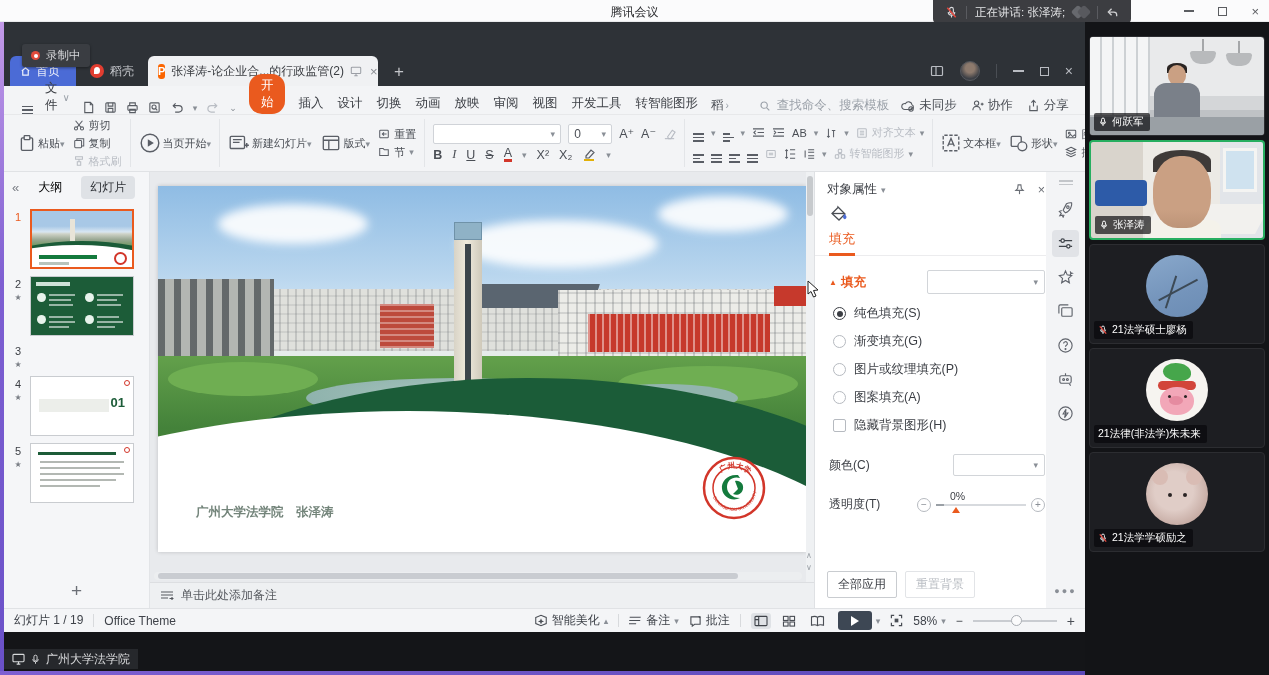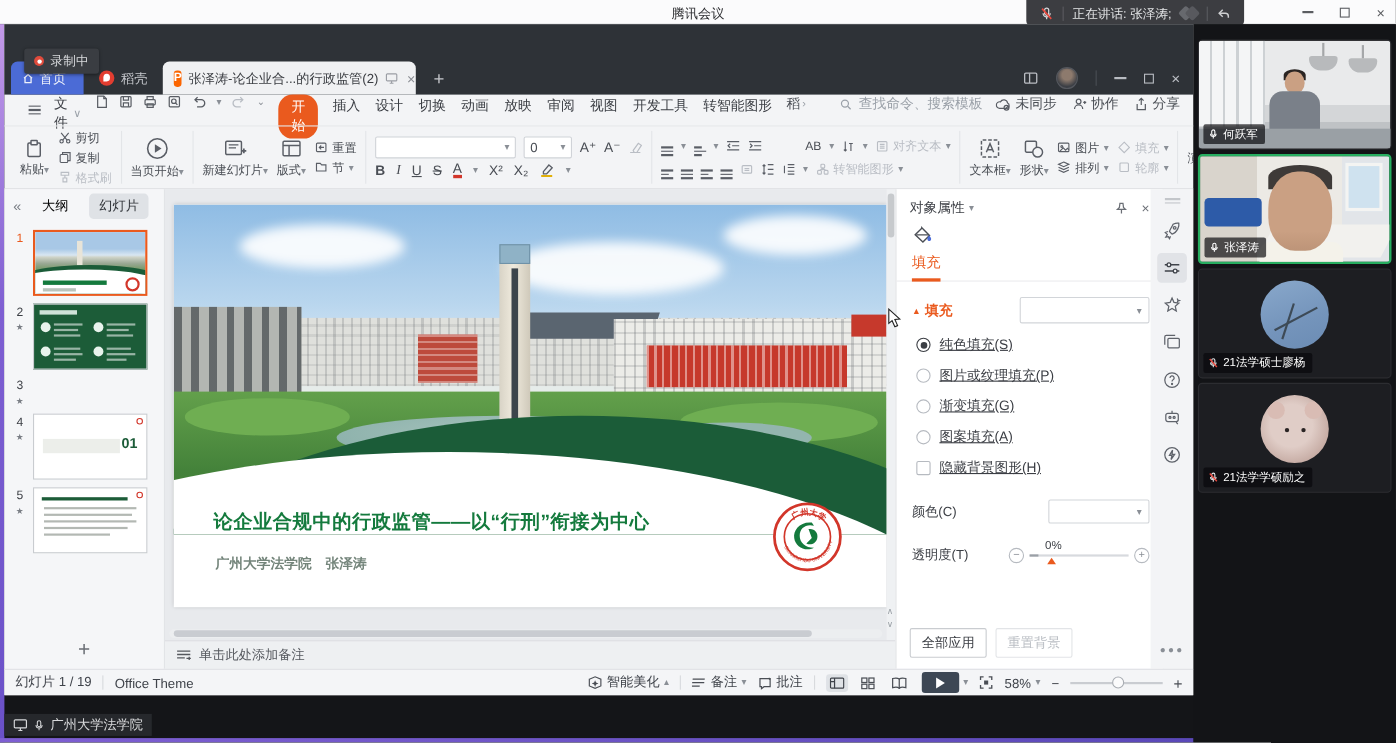--- a/index.html
+++ b/index.html
@@ -45,37 +45,37 @@
   .tab-close{color:#8a8d93;font-size:13px;margin-left:2px;}
   .tab-plus{color:#c3c5c9;font-size:17px;margin:0 0 4px 16px;}
   .wps-winctl{position:absolute;right:12px;bottom:5px;display:flex;align-items:center;gap:16px;color:#b9bcc2;}
   .wps-winctl .sep{width:1px;height:14px;background:#4a4e54;}
   .avatar-s{width:20px;height:20px;border-radius:50%;background:radial-gradient(circle at 50% 35%,#8d7a6d 0 30%,#3c3f45 70%);border:1px solid #54575d;}
   .wc-min{width:11px;height:1.5px;background:#b9bcc2;display:block;}
   .wc-max{width:9px;height:9px;border:1.2px solid #b9bcc2;display:block;}
   .wc-x{font-size:14px;}
 
   
-  .menubar{position:absolute;left:0;top:64px;width:100%;height:28px;display:flex;align-items:flex-start;padding:0 22px;gap:12px;font-size:12.5px;color:#3b3e44;}
+  .menubar{position:absolute;left:10px;top:64px;width:100%;height:28px;display:flex;align-items:flex-end;padding:0 8px;gap:12px;font-size:12.5px;color:#3b3e44;}
   .mb-file{display:flex;align-items:center;gap:5px;}
   .qicons{display:flex;align-items:center;gap:9px;color:#585c63;}
   .menu-pill{background:#ea5a1e;color:#fff;border-radius:13px;padding:3px 12px;font-size:12.5px;}
   .menu-item{padding:2px 1px;white-space:nowrap;}
   .menu-docer{color:#4a4e55;display:flex;align-items:center;gap:2px;}
   .chev{color:#9aa0a8;font-size:10px;}
   .searchbox{display:flex;align-items:center;gap:6px;color:#9aa0a8;margin-left:18px;white-space:nowrap;}
   .mb-right{margin-left:auto;display:flex;align-items:center;gap:14px;color:#4a4e55;white-space:nowrap;}
   .mb-right .grp{display:flex;align-items:center;gap:4px;}
 
   
   .toolbar{position:absolute;left:0;top:92px;width:100%;height:58px;border-top:1px solid #e7e8ea;border-bottom:1px solid #e0e2e5;display:flex;align-items:stretch;padding:4px 6px;}
   .tgroup{display:flex;align-items:center;gap:8px;padding:0 8px;border-right:1px solid #e3e5e8;}
   .tcol{display:flex;flex-direction:column;justify-content:center;gap:3px;}
   .trow{display:flex;align-items:center;gap:7px;}
-  .tbig{display:flex;flex-direction:column;align-items:center;gap:2px;color:#4a4e55;font-size:11px;white-space:nowrap;}
+  .tbig{display:flex;flex-direction:row;align-items:center;gap:2px;color:#4a4e55;font-size:11px;white-space:nowrap;}
   .tsmall{display:flex;align-items:center;gap:4px;font-size:11px;color:#4a4e55;white-space:nowrap;}
   .gray{color:#b9bdc4 !important;}
   .caret{font-size:9px;color:#8a8f96;}
   .selbox{border:1px solid #d0d3d8;background:#fff;border-radius:2px;height:20px;display:flex;align-items:center;justify-content:space-between;padding:0 5px;color:#4a4e55;}
   .fmt{font-size:12.5px;color:#4a4e55;}
   .fmt.b{font-weight:bold;}
   .fmt.i{font-style:italic;font-family:"Liberation Serif",serif;}
   .fmt.u{text-decoration:underline;}
   .fmt.s{text-decoration:line-through;}
   .fmt.a{border-bottom:3px solid #d2362a;line-height:1;}
@@ -158,21 +158,21 @@
   .rp-head{display:flex;align-items:center;padding:9px 12px 4px;color:#3b3e44;font-size:12.5px;}
   .rp-head .sp{flex:1;}
   .rp-icons{display:flex;gap:12px;color:#6b6f76;align-items:center;}
   .rp-bucket{margin:2px 0 0 14px;}
   .rp-tab{margin:6px 0 0 14px;display:inline-block;color:#ea5a1e;font-size:13px;padding-bottom:5px;border-bottom:3px solid #ea5a1e;}
   .rp-div{height:1px;background:#ececee;margin-top:-1px;}
   .rp-sec{display:flex;align-items:center;margin:14px 12px 0 14px;}
   .rp-sec .tri{color:#ea5a1e;font-size:8px;margin-right:4px;}
   .rp-sec .lbl{color:#ea5a1e;font-size:12.5px;font-weight:bold;flex:1;}
   .dd{border:1px solid #d2d5d9;background:#fff;border-radius:2px;height:24px;display:flex;align-items:center;justify-content:flex-end;padding:0 6px;color:#8a8f96;}
-  .rp-opt{display:flex;align-items:center;gap:8px;margin:11px 0 0 18px;font-size:12.5px;color:#3b3e44;text-decoration:underline;}
+  .rp-opt{display:flex;align-items:center;gap:8px;margin:11px 0 0 18px;font-size:12.5px;color:#3b3e44;}
   .radio{width:13px;height:13px;border:1px solid #b6bac0;border-radius:50%;position:relative;background:#fff;}
   .radio.on{border-color:#3b3e44;}
   .radio.on::after{content:"";position:absolute;left:2.5px;top:2.5px;width:6px;height:6px;border-radius:50%;background:#3b3e44;}
   .chk{width:13px;height:13px;border:1px solid #b6bac0;border-radius:2px;background:#fff;}
   .rp-row{display:flex;align-items:center;margin:20px 12px 0 14px;}
   .rp-row .lbl2{flex:1;color:#3b3e44;}
   .slider{display:flex;align-items:center;gap:5px;position:relative;width:128px;}
   .scirc{width:14px;height:14px;border:1px solid #b6bac0;border-radius:50%;color:#8a8f96;font-size:10px;line-height:12px;text-align:center;background:#fff;}
   .strack{position:relative;flex:1;height:2px;background:#d7dade;}
   .strack .fill0{position:absolute;left:0;top:0;width:8px;height:2px;background:#9aa0a6;}
@@ -578,21 +578,21 @@
             <span>
                 <svg width="13" height="11" viewBox="0 0 14 12" fill="none" stroke="#5a5e66" stroke-width="1.2">
                   <path d="M1 2h12M6 6h7M1 10h12M4 4 2 6l2 2"></path>
                 </svg>
               </span>
             <span>
                 <svg width="13" height="11" viewBox="0 0 14 12" fill="none" stroke="#5a5e66" stroke-width="1.2">
                   <path d="M1 2h12M6 6h7M1 10h12M2 4l2 2-2 2"></path>
                 </svg>
               </span>
-            <span class="fmt" style="font-size:11px;margin-left:32px;">AB</span>
+            <span class="fmt" style="font-size:11px;">AB</span>
               <span class="caret">▾</span>
             <span>
                 <svg width="12" height="12" viewBox="0 0 14 14" fill="none" stroke="#5a5e66" stroke-width="1.2">
                   <path d="M4 2v10M2.5 10.5 4 12l1.5-1.5M8 4h4M10 4v8"></path>
                 </svg>
               </span>
               <span class="caret">▾</span>
             <span class="tsmall gray">
                 <svg width="12" height="12" viewBox="0 0 14 14" fill="none" stroke="#b9bdc4" stroke-width="1.2">
                   <rect x="2" y="2" width="10" height="10" rx="1"></rect>
@@ -824,21 +824,20 @@
             <div class="mound" style="left:460px;top:180px;width:180px;height:36px;"></div>
             <div class="lake"></div>
             <div class="lake2"></div>
             <div class="plaza"></div>
             <div class="tower"></div>
             <div class="tower-cap"></div>
           </div>
           <div class="arc-green"></div>
           <div class="arc-white"></div>
         </div>
-        <div class="slide-title">论企业合规中的行政监管——以“行刑”衔接为中心</div>
         <div class="slide-sub">广州大学法学院　张泽涛</div>
         <div class="uni-logo">
           <svg width="64" height="64" viewBox="0 0 64 64">
             <circle cx="32" cy="32" r="30" fill="#fff" stroke="#d2362a" stroke-width="2.5"></circle>
             <circle cx="32" cy="32" r="21" fill="#fff" stroke="#d2362a" stroke-width="1.5"></circle>
             <defs>
                 <path id="arcT" d="M 12 32 A 20 20 0 0 1 52 32"></path>
                 <path id="arcB" d="M 9 32 A 23 23 0 0 0 55 32"></path>
               </defs>
             <text font-size="7.5" fill="#d2362a" font-weight="bold"><textPath href="#arcT" startOffset="28%"><tspan>广州大学</tspan></textPath></text>
@@ -904,25 +903,25 @@
             <span class="caret">▾</span>
           </span>
       </div>
 
       <div class="rp-opt">
         <span class="radio on"></span>
         <span>纯色填充(S)</span>
       </div>
       <div class="rp-opt">
         <span class="radio"></span>
-        <span>图片或纹理填充(P)</span>
+        <span>渐变填充(G)</span>
       </div>
       <div class="rp-opt">
         <span class="radio"></span>
-        <span>渐变填充(G)</span>
+        <span>图片或纹理填充(P)</span>
       </div>
       <div class="rp-opt">
         <span class="radio"></span>
         <span>图案填充(A)</span>
       </div>
       <div class="rp-opt">
         <span class="chk"></span>
         <span>隐藏背景图形(H)</span>
       </div>
 
@@ -1139,20 +1138,32 @@
       <div class="name-tag">
         <svg width="10" height="10" viewBox="0 0 14 14" fill="none" stroke="#e4e5e7" stroke-width="1.4">
             <rect x="5" y="1.5" width="4" height="7" rx="2"></rect>
             <path d="M3.5 6.5a3.5 3.5 0 0 0 7 0M7 10v2.5"></path>
             <line x1="2.5" y1="2" x2="11.5" y2="12" stroke="#e8493f" stroke-width="1.8"></line>
           </svg>
         <span>21法学硕士廖杨</span>
       </div>
     </div>
 
+    <div class="tile">
+      <div class="avatarc av5">
+        <span class="leaf"></span>
+          <span class="band"></span>
+          <span class="pig"></span>
+        <span class="eye" style="left:22px;top:36px;width:3px;height:3px;"></span>
+          <span class="eye" style="left:38px;top:36px;width:3px;height:3px;"></span>
+      </div>
+      <div class="name-tag">
+        <span>21法律(非法学)朱未来</span>
+      </div>
+    </div>
 
     <div class="tile">
       <div class="avatarc av6">
           <span class="eye" style="left:22px;top:30px;"></span>
           <span class="eye" style="left:37px;top:30px;"></span>
         </div>
       <div class="name-tag">
         <svg width="10" height="10" viewBox="0 0 14 14" fill="none" stroke="#e4e5e7" stroke-width="1.4">
             <rect x="5" y="1.5" width="4" height="7" rx="2"></rect>
             <path d="M3.5 6.5a3.5 3.5 0 0 0 7 0M7 10v2.5"></path>

